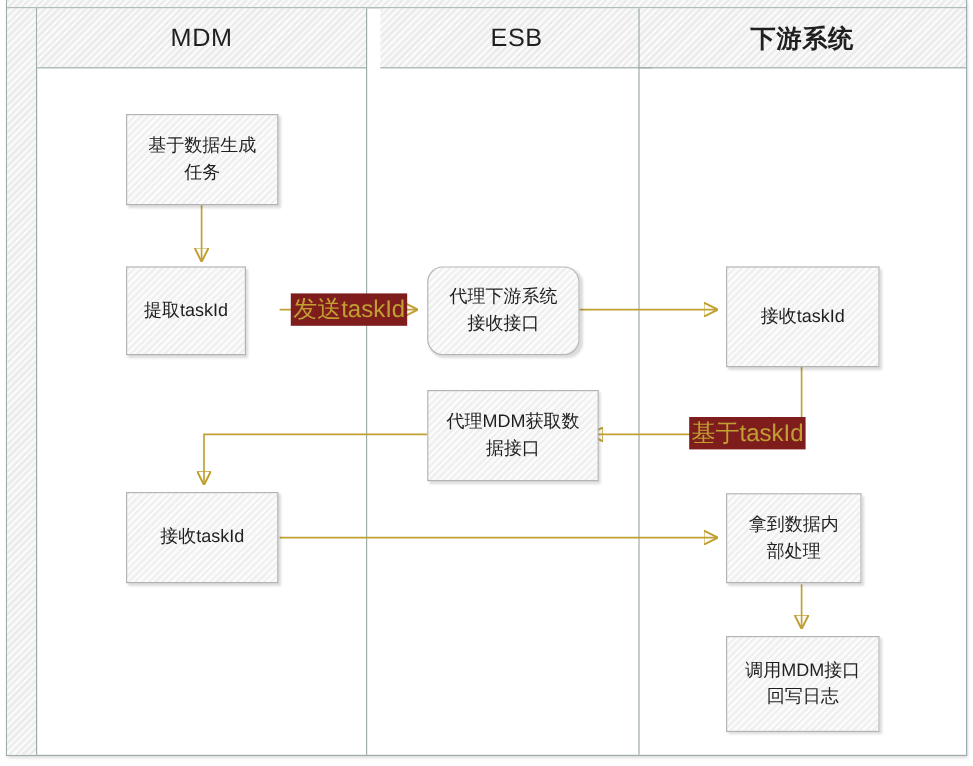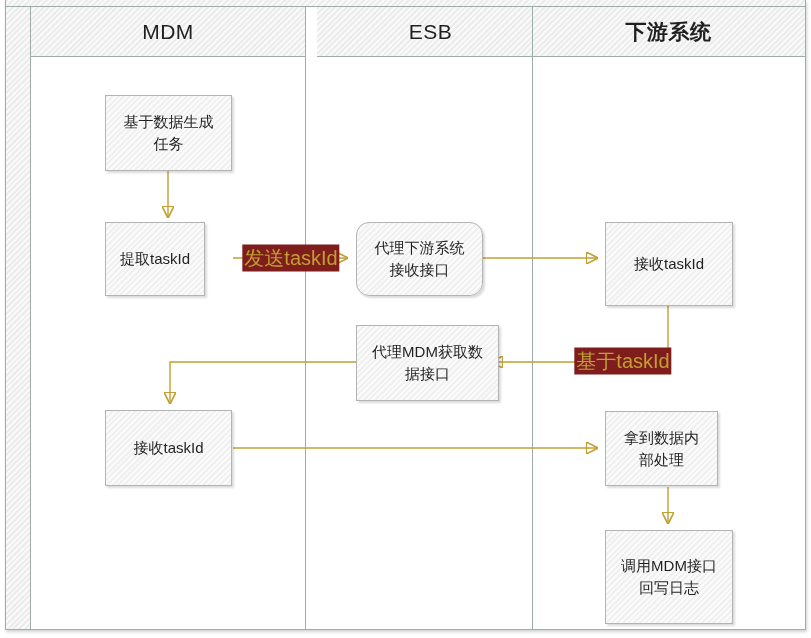--- a/index.html
+++ b/index.html
@@ -126,20 +126,20 @@
   </div>
   <div class="node hatch-light" style="left:356px; top:325px; width:143px; height:76px;">
     <span>代理MDM获取数据接口</span>
   </div>
   <div class="node hatch-light" style="left:105px; top:410px; width:127px; height:76px;">
     <span>接收taskId</span>
   </div>
   <div class="node hatch-light" style="left:605px; top:411px; width:113px; height:75px;">
     <span>拿到数据内部处理</span>
   </div>
-  <div class="node hatch-light" style="left:605px; top:530px; width:128px; height:94px;">
+  <div class="node hatch-light" style="left:605px; top:530px; width:128px; height:80px;">
     <span>调用MDM接口回写日志</span>
   </div>
 
   <div class="edge-label" style="left:291px; top:258px;">发送taskId</div>
   <div class="edge-label" style="left:623px; top:361px;">基于taskId</div>
 
 </div>
 
 </body></html>

